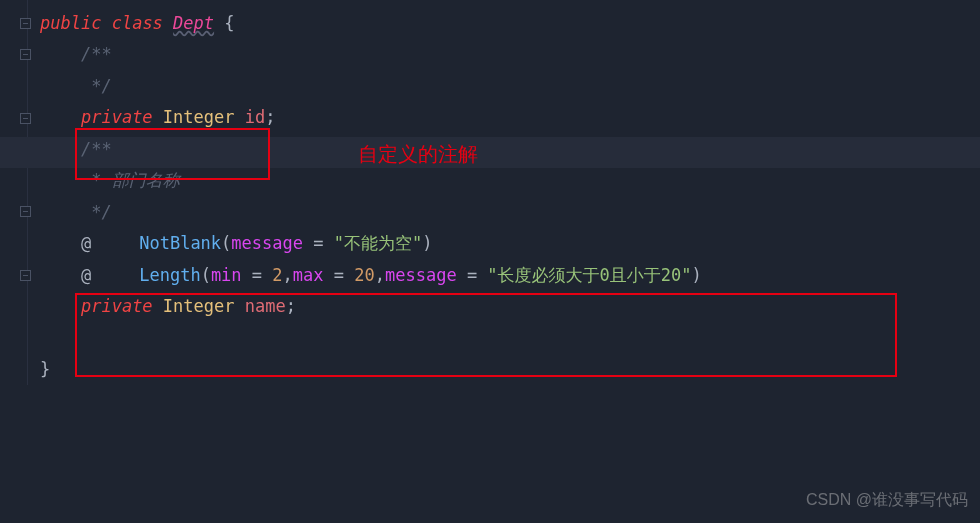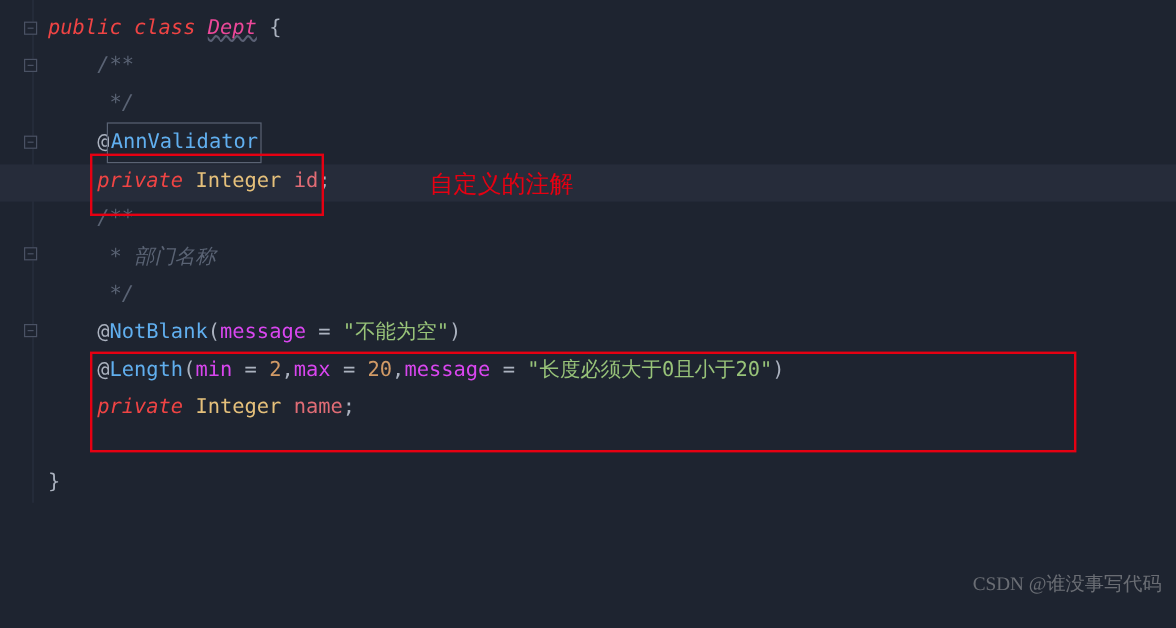--- a/index.html
+++ b/index.html
@@ -52,21 +52,21 @@
       position: relative;
     }
     .line {
       white-space: pre;
       font-style: italic;
     }
     .kw { color: #ef4444; font-style: italic; }
     .class-name { color: #ec4899; font-style: italic; text-decoration: underline wavy #5a6074; text-decoration-skip-ink: none; }
     .punct { color: #abb2bf; font-style: normal; }
     .comment { color: #5a6374; font-style: italic; }
-    .annotation { color: #61afef; font-style: normal; }
+    .annotation { color: #61afef; font-style: normal; padding-left: 48px; }
     .annotation-boxed { color: #61afef; font-style: normal; }
     .type { color: #e5c07b; font-style: normal; }
     .field { color: #e06c75; font-style: normal; }
     .param { color: #d946ef; font-style: normal; }
     .op { color: #abb2bf; font-style: normal; }
     .number { color: #d19a66; font-style: normal; }
     .string { color: #98c379; font-style: normal; }
     .at { color: #abb2bf; font-style: normal; }
     
     .highlight-line {
@@ -108,25 +108,25 @@
     }
     .cursor-box {
       display: inline-block;
       border: 1px solid #5a6374;
       padding: 0 2px;
       margin-left: -2px;
     }
     .watermark {
       position: absolute;
       right: 12px;
-      bottom: 20px;
+      bottom: 8px;
       color: rgba(200, 200, 200, 0.45);
       font-size: 16px;
       font-style: normal;
-      font-family: Liberation Serif, serif;
+      font-family: Liberation Sans, sans-serif;
       z-index: 10;
     }
     .rel { position: relative; z-index: 2; }
   </style>
 </head>
 <body>
 
 <div class="editor">
   <div class="gutter">
     <div class="fold-marker" style="top: 18px;"></div>
@@ -135,21 +135,20 @@
     <div class="fold-marker" style="top: 206px;"></div>
     <div class="fold-marker" style="top: 270px;"></div>
   </div>
 
   <div class="highlight-line" style="top: 137px;"></div>
 
   <div class="code-area">
     <div class="line rel"><span class="kw">public</span> <span class="kw">class</span> <span class="class-name">Dept</span><span class="punct"> {</span></div>
     <div class="line rel">    <span class="comment">/**</span></div>
     <div class="line rel">    <span class="comment"> */</span></div>
-    <div class="line rel">    <span class="at">@</span><span class="cursor-box"><span class="annotation-boxed">AnnValidator</span></span></div>
     <div class="line rel">    <span class="kw">private</span> <span class="type">Integer</span> <span class="field">id</span><span class="punct">;</span></div>
     <div class="line rel">    <span class="comment">/**</span></div>
     <div class="line rel">    <span class="comment"> * 部门名称</span></div>
     <div class="line rel">    <span class="comment"> */</span></div>
     <div class="line rel">    <span class="at">@</span><span class="annotation">NotBlank</span><span class="punct">(</span><span class="param">message</span><span class="op"> = </span><span class="string">"不能为空"</span><span class="punct">)</span></div>
     <div class="line rel">    <span class="at">@</span><span class="annotation">Length</span><span class="punct">(</span><span class="param">min</span><span class="op"> = </span><span class="number">2</span><span class="punct">,</span><span class="param">max</span><span class="op"> = </span><span class="number">20</span><span class="punct">,</span><span class="param">message</span><span class="op"> = </span><span class="string">"长度必须大于0且小于20"</span><span class="punct">)</span></div>
     <div class="line rel">    <span class="kw">private</span> <span class="type">Integer</span> <span class="field">name</span><span class="punct">;</span></div>
     <div class="line rel"> </div>
     <div class="line rel"><span class="punct">}</span></div>
   </div>

